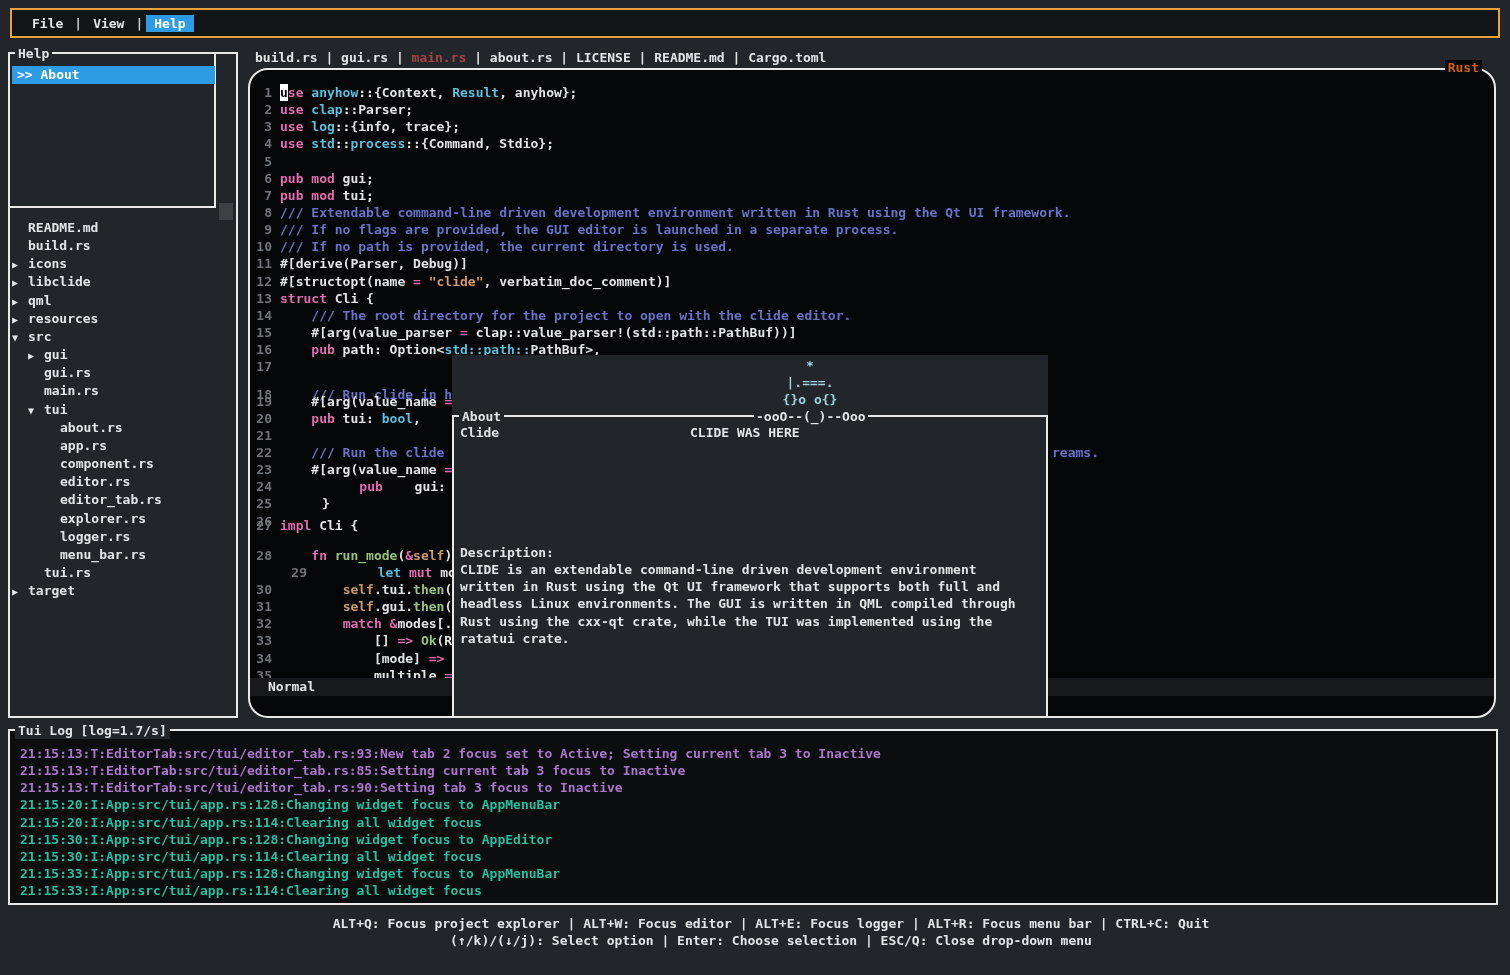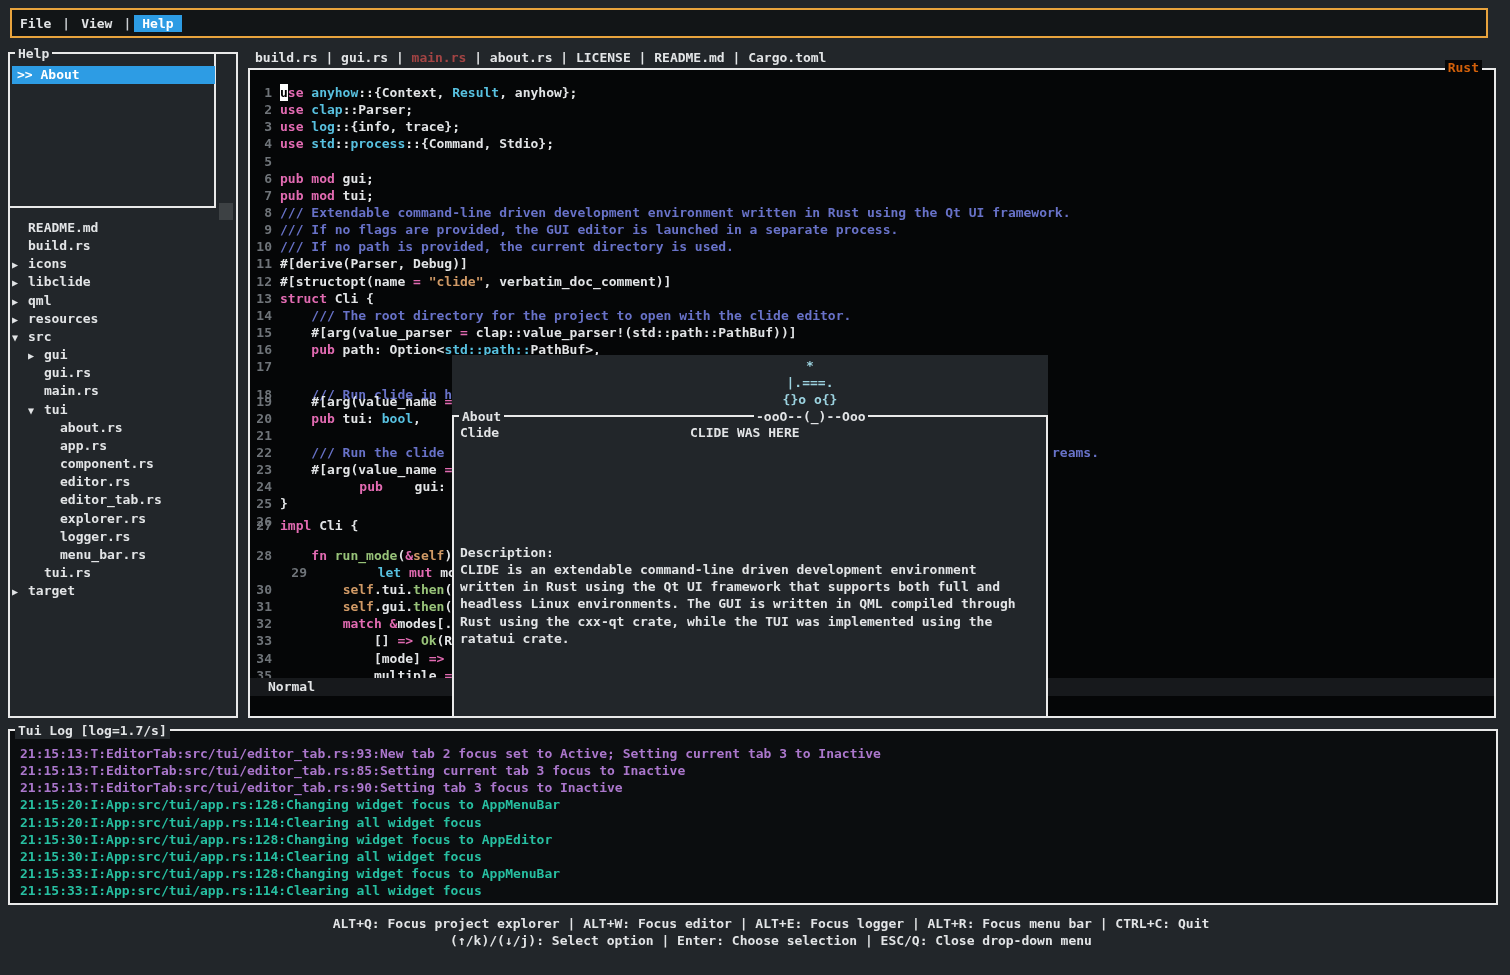--- a/index.html
+++ b/index.html
@@ -7,40 +7,40 @@
     width:1510px;height:975px;position:relative;overflow:hidden;
     background:var(--page-bg);
     font-family:"DejaVu Sans Mono",monospace;
     font-size:13px;font-weight:700;color:var(--text);
   }
   .abs{position:absolute;}
   .box{position:absolute;border:2px solid var(--border);}
   .box-title{position:absolute;top:-8px;left:5px;background:var(--page-bg);padding:0 3px;line-height:16px;white-space:pre;}
   
   #menubar{left:10px;top:8px;width:1474px;height:26px;border:2px solid var(--accent-orange);
-    background:var(--menu-bg);display:flex;align-items:center;padding-left:0;}
+    background:var(--menu-bg);display:flex;align-items:center;padding-left:12px;}
   .mitem{padding:1px 8px;white-space:pre;cursor:default;}
   .mitem.active{background:var(--selection-blue);color:#ffffff;}
   .msep{color:#c9cdd1;padding:0 3px;}
   
   #explorer{left:8px;top:52px;width:226px;height:662px;background:var(--page-bg);}
   #help-panel{left:8px;top:52px;width:204px;height:152px;background:var(--page-bg);z-index:4;}
   #help-selected{position:absolute;left:2px;top:12px;width:198px;height:18px;background:var(--selection-blue);
     color:#ffffff;line-height:18px;padding-left:5px;white-space:pre;}
   #scroll-thumb{left:219px;top:203px;width:14px;height:17px;background:var(--scrollbar);z-index:5;}
   #tree{left:10px;top:219px;width:222px;z-index:2;}
   .trow{line-height:17.15px;white-space:pre;cursor:default;}
   .arr{display:inline-block;width:16px;font-size:10px;vertical-align:baseline;}
   
   #tabbar{left:255px;top:49px;height:18px;line-height:17px;white-space:pre;}
   .tab{cursor:default;}
   .tab.active{color:var(--active-tab-red);}
   .tsep{color:var(--text);}
   
-  #editor{left:248px;top:68px;width:1244px;height:646px;background:var(--editor-bg);}
+  #editor{left:248px;top:68px;width:1244px;height:646px;background:var(--editor-bg);border-radius:20px;}
   #rust-badge{position:absolute;top:-10px;right:12px;background:var(--editor-bg);padding:0 3px;
     color:var(--rust-orange);line-height:16px;}
   .crow{position:absolute;left:0;display:flex;white-space:pre;line-height:17px;height:17px;padding-left:4px;}
   .lno{display:inline-block;width:18px;text-align:right;margin-right:8px;color:var(--line-number);flex:none;}
   .pl{color:var(--text);} .kw{color:var(--keyword-pink);} .ty{color:var(--type-cyan);}
   .fnc{color:var(--function-green);} .cmt{color:var(--comment-indigo);}
   .str{color:var(--string-orange);} .slf{color:var(--string-orange);}
   .cur{background:#ffffff;color:#000000;}
   #status-strip{position:absolute;left:0;right:0;top:608px;height:18px;background:var(--strip-bg);z-index:2;}
   #status-mode{margin-left:18px;line-height:18px;}
@@ -130,21 +130,21 @@
       <div class="crow" style="top: 253.96px;"><span class="lno">15</span><span class="pl">    #[arg(value_parser </span><span class="kw">=</span><span class="pl"> clap::value_parser!(std::path::PathBuf))]</span></div>
       <div class="crow" style="top: 271.1px;"><span class="lno">16</span><span class="pl">    </span><span class="kw">pub</span><span class="pl"> path: Option&lt;</span><span class="ty">std::path::</span><span class="pl">PathBuf&gt;,</span></div>
       <div class="crow" style="top: 288.24px;"><span class="lno">17</span></div>
       <div class="crow" style="top: 316px;"><span class="lno">18</span><span class="pl">    </span><span class="cmt">/// Run clide in h</span></div>
       <div class="crow" style="top: 322.52px;"><span class="lno">19</span><span class="pl">    #[arg(value_name </span><span class="kw">=</span></div>
       <div class="crow" style="top: 339.66px;"><span class="lno">20</span><span class="pl">    </span><span class="kw">pub</span><span class="pl"> tui: </span><span class="ty">bool</span><span class="pl">,</span></div>
       <div class="crow" style="top: 356.8px;"><span class="lno">21</span></div>
       <div class="crow" style="top: 373.94px;"><span class="lno">22</span><span class="pl">    </span><span class="cmt">/// Run the clide </span></div>
       <div class="crow" style="top: 391.08px;"><span class="lno">23</span><span class="pl">    #[arg(value_name </span><span class="kw">=</span></div>
       <div class="crow" style="top: 408.22px; gap: 24px;"><span class="lno">24</span><span class="pl">    </span><span class="kw">pub</span><span class="pl"> gui: </span><span class="ty">bool</span><span class="pl">,</span></div>
-      <div class="crow" style="top: 425.36px;"><span class="lno">25</span><span class="pl">}</span></div>
+      <div class="crow" style="top: 425.36px; gap: 42px;"><span class="lno">25</span><span class="pl">}</span></div>
       <div class="crow" style="top: 442.5px;"><span class="lno">26</span></div>
       <div class="crow" style="top: 447px;"><span class="lno">27</span><span class="kw">impl</span><span class="pl"> Cli {</span></div>
       <div class="crow" style="top: 476.78px;"><span class="lno">28</span><span class="pl">    </span><span class="kw">fn</span><span class="pl"> </span><span class="fnc">run_mode</span><span class="pl">(</span><span class="kw">&amp;</span><span class="slf">self</span><span class="pl">)</span></div>
       <div class="crow" style="top: 493.92px; margin-left: 35px;"><span class="lno">29</span><span class="pl">        </span><span class="ty">let</span><span class="pl"> </span><span class="kw">mut</span><span class="pl"> modes</span></div>
       <div class="crow" style="top: 511.06px;"><span class="lno">30</span><span class="pl">        </span><span class="slf">self</span><span class="pl">.tui.</span><span class="fnc">then</span><span class="pl">(</span></div>
       <div class="crow" style="top: 528.2px;"><span class="lno">31</span><span class="pl">        </span><span class="slf">self</span><span class="pl">.gui.</span><span class="fnc">then</span><span class="pl">(</span></div>
       <div class="crow" style="top: 545.34px;"><span class="lno">32</span><span class="pl">        </span><span class="kw">match</span><span class="pl"> </span><span class="kw">&amp;</span><span class="pl">modes[.</span></div>
       <div class="crow" style="top: 562.48px;"><span class="lno">33</span><span class="pl">            [] </span><span class="kw">=&gt;</span><span class="pl"> </span><span class="fnc">Ok</span><span class="pl">(R</span></div>
       <div class="crow" style="top: 579.62px;"><span class="lno">34</span><span class="pl">            [mode] </span><span class="kw">=&gt;</span></div>
       <div class="crow" style="top: 596.76px;"><span class="lno">35</span><span class="pl">            multiple </span><span class="kw">=</span></div>

